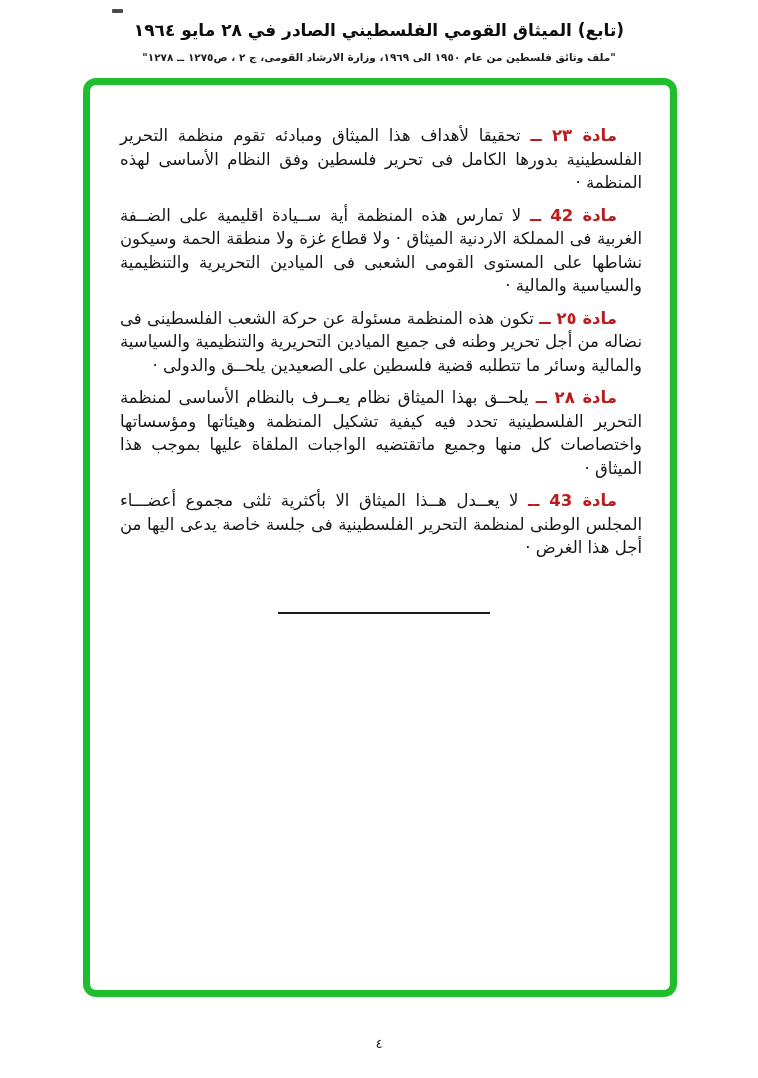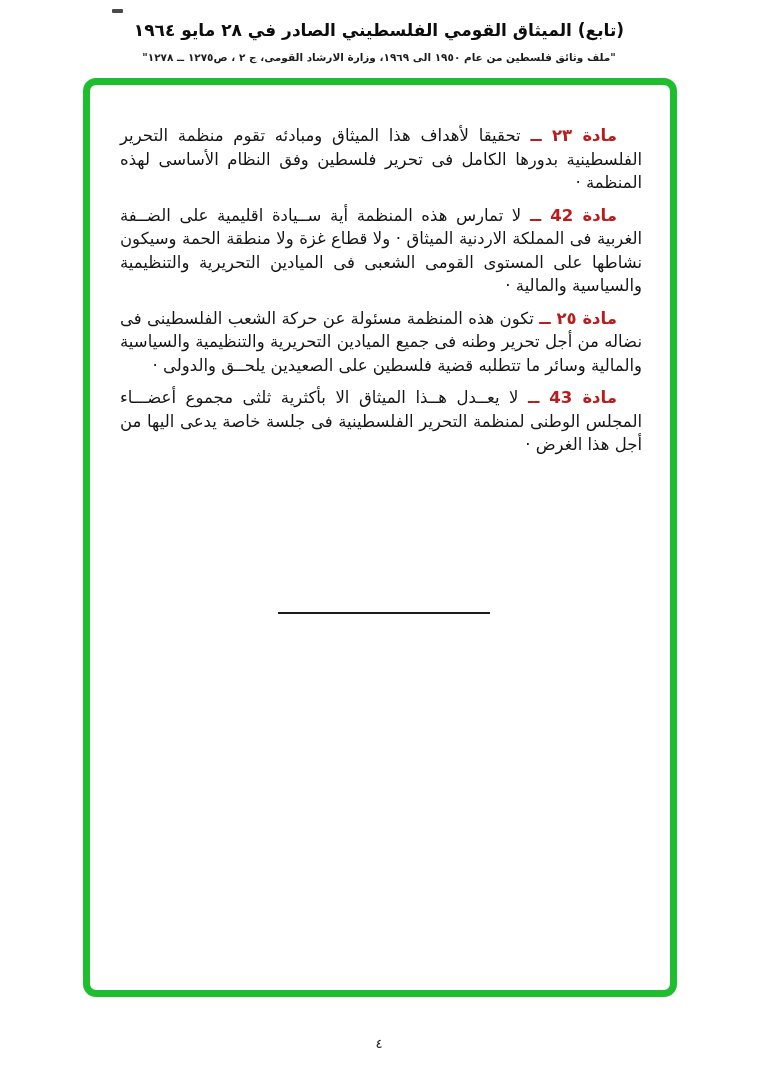--- a/index.html
+++ b/index.html
@@ -110,20 +110,21 @@
   <div class="charter-body">
 
     <p class="article"><span class="article-label">مادة ٢٣ ــ</span> <span>تحقيقا لأهداف هذا الميثاق ومبادئه تقوم منظمة التحرير الفلسطينية بدورها الكامل فى تحرير فلسطين وفق النظام الأساسى لهذه المنظمة ·</span></p>
 
     <p class="article"><span class="article-label">مادة 42 ــ</span> <span>لا تمارس هذه المنظمة أية ســيادة اقليمية على الضــفة الغربية فى المملكة الاردنية الميثاق · ولا قطاع غزة ولا منطقة الحمة وسيكون نشاطها على المستوى القومى الشعبى فى الميادين التحريرية والتنظيمية والسياسية والمالية ·</span></p>
 
     <p class="article"><span class="article-label">مادة ٢٥ ــ</span> <span>تكون هذه المنظمة مسئولة عن حركة الشعب الفلسطينى فى نضاله من أجل تحرير وطنه فى جميع الميادين التحريرية والتنظيمية والسياسية والمالية وسائر ما تتطلبه قضية فلسطين على الصعيدين يلحــق والدولى ·</span></p>
 
 
 
+    <p class="article"><span class="article-label">مادة ٢٨ ــ</span> <span>يلحــق بهذا الميثاق نظام يعــرف بالنظام الأساسى لمنظمة التحرير الفلسطينية تحدد فيه كيفية تشكيل المنظمة وهيئاتها ومؤسساتها واختصاصات كل منها وجميع ماتقتضيه الواجبات الملقاة عليها بموجب هذا الميثاق ·</span></p>
 
     <p class="article"><span class="article-label">مادة 43 ــ</span> <span>لا يعــدل هــذا الميثاق الا بأكثرية ثلثى مجموع أعضـــاء المجلس الوطنى لمنظمة التحرير الفلسطينية فى جلسة خاصة يدعى اليها من أجل هذا الغرض ·</span></p>
 
   </div>
 
   <div class="divider"></div>
 
   <div class="page-number">٤</div>
 
 </div>

